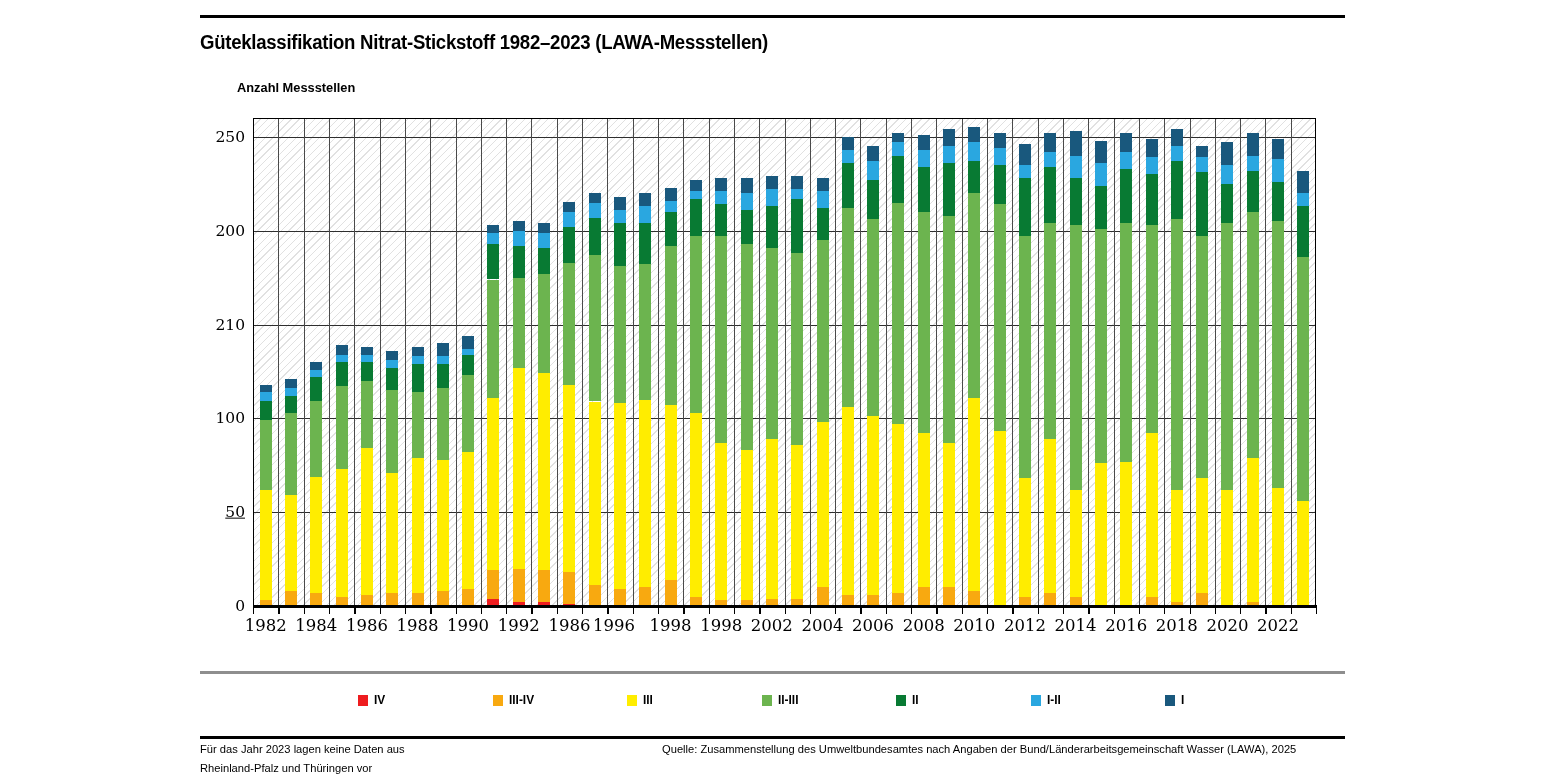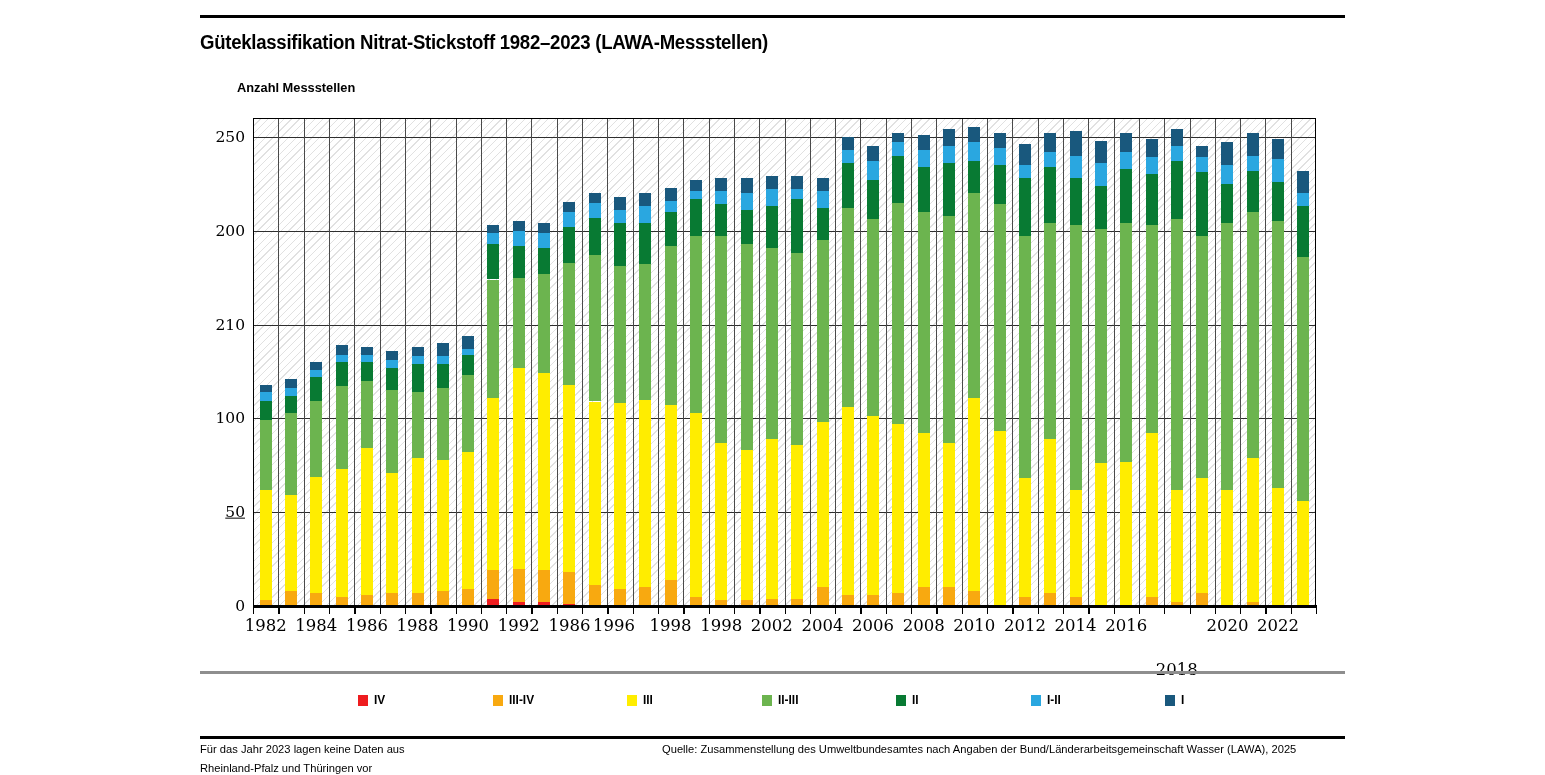--- a/index.html
+++ b/index.html
@@ -486,21 +486,21 @@
       <div class="x-tick-label" style="left: 640.6px;">1998</div>
       <div class="x-tick-label" style="left: 691.2px;">1998</div>
       <div class="x-tick-label" style="left: 741.8px;">2002</div>
       <div class="x-tick-label" style="left: 792.5px;">2004</div>
       <div class="x-tick-label" style="left: 843.1px;">2006</div>
       <div class="x-tick-label" style="left: 893.7px;">2008</div>
       <div class="x-tick-label" style="left: 944.3px;">2010</div>
       <div class="x-tick-label" style="left: 994.9px;">2012</div>
       <div class="x-tick-label" style="left: 1045.6px;">2014</div>
       <div class="x-tick-label" style="left: 1096.2px;">2016</div>
-      <div class="x-tick-label" style="left: 1146.8px; margin-top: 44px;">2018</div>
+      <div class="x-tick-label" style="left: 1146.8px;">2018</div>
       <div class="x-tick-label" style="left: 1197.4px;">2020</div>
       <div class="x-tick-label" style="left: 1248px;">2022</div>
     </div>
 
   <div class="rule-gray" style="left:200px;top:671px;width:1145px;height:2.5px;"></div>
   <div id="legend-row">
       <div class="legend-item" style="left: 358px;">
         <span class="legend-swatch" style="background: rgb(238, 28, 31);"></span>
         <span class="legend-label">IV</span>
       </div>

